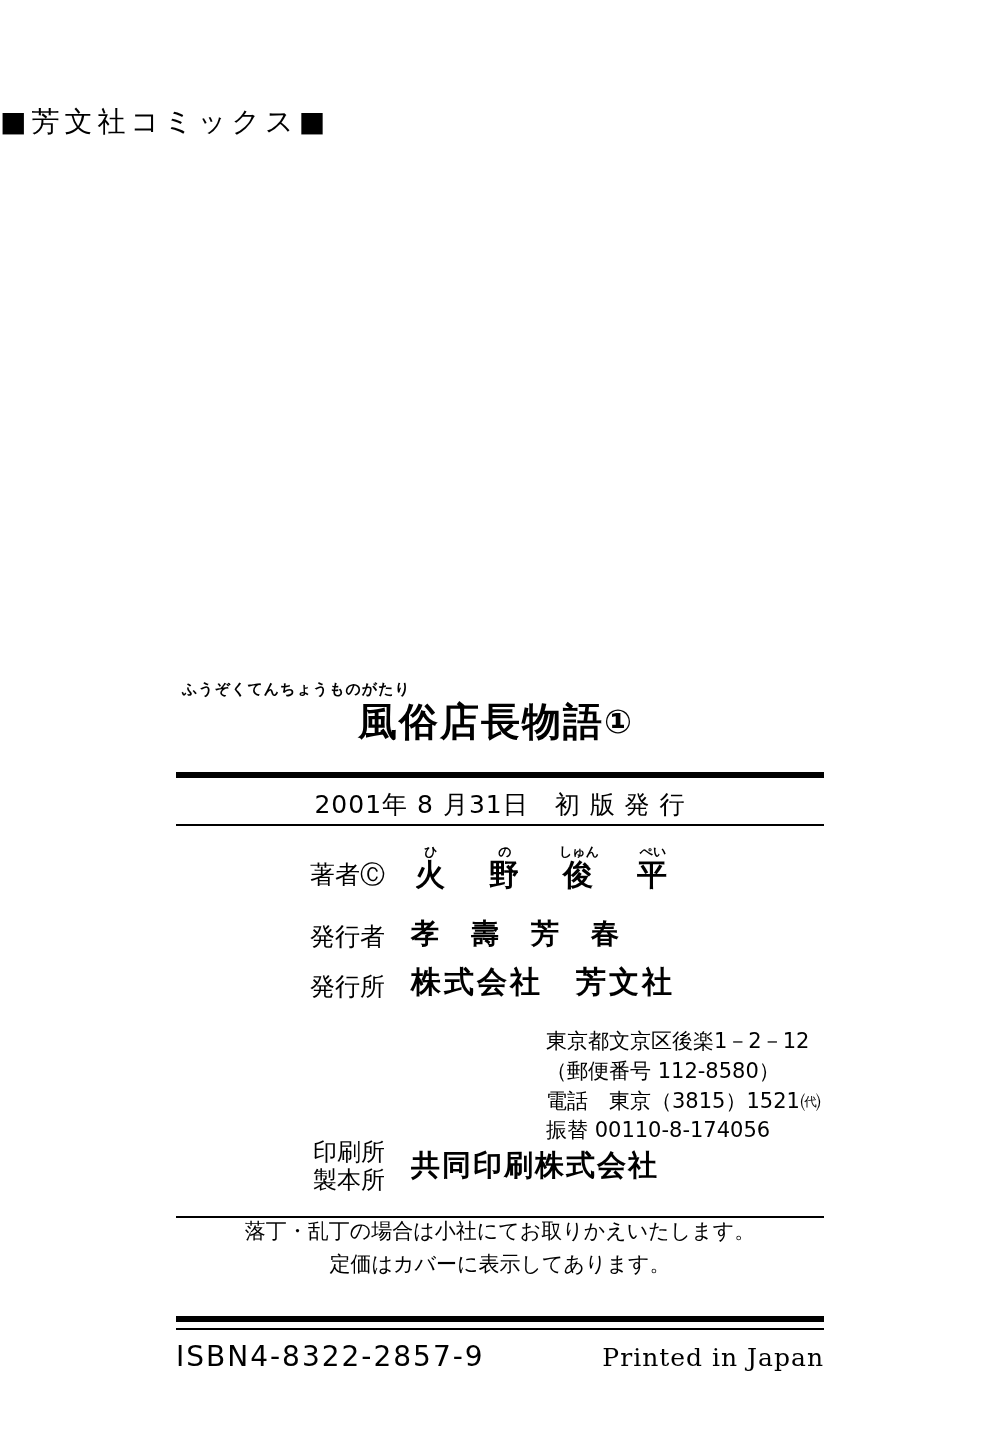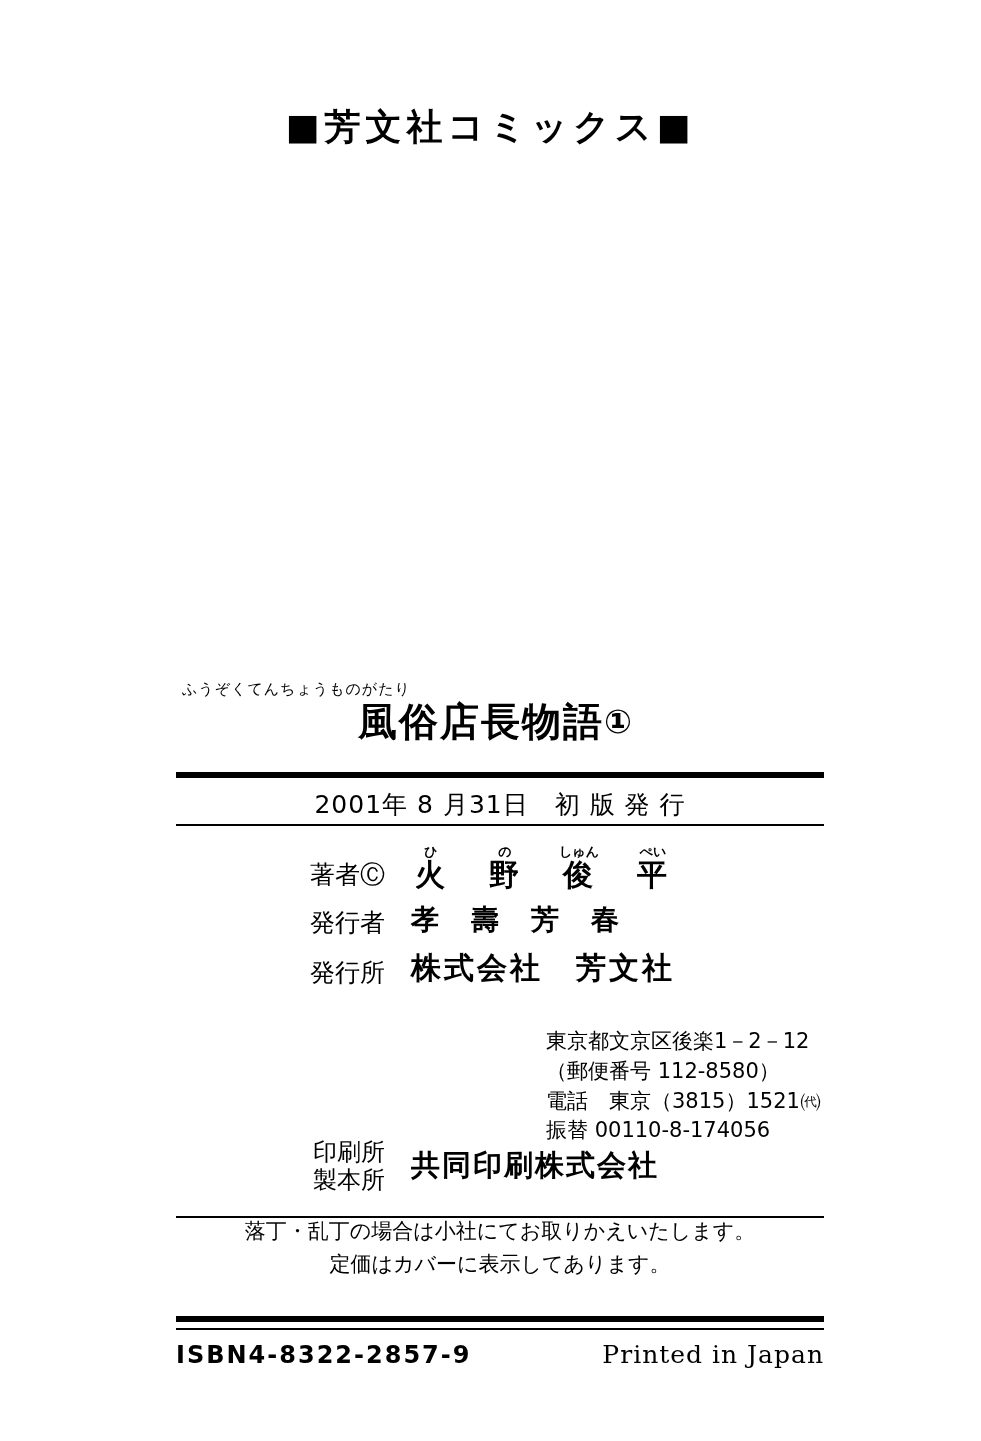--- a/index.html
+++ b/index.html
@@ -20,40 +20,39 @@
     position: absolute;
     inset: 0;
   }
 
   
   .imprint {
     position: absolute;
     top: 103px;
     left: 0;
     width: 100%;
-    text-align: center;
-    font-size: 36px;
-    font-weight: bold;
+    font-size: 28px;
+    font-weight: normal;
     letter-spacing: 5px;
     font-family: "DejaVu Sans", "Liberation Sans", sans-serif;
   }
 
   
   .title-block {
     position: absolute;
     top: 680px;
     left: 176px;
     width: 640px;
   }
   .ruby-line {
     font-size: 15px;
     letter-spacing: 1px;
     margin-left: 6px;
     margin-bottom: 2px;
-    font-weight: normal;
+    font-weight: bold;
   }
   .book-title {
     font-size: 39px;
     font-weight: bold;
     letter-spacing: 2px;
     line-height: 1.1;
     text-align: center;
   }
   .book-title .volnum {
     font-size: 33px;
@@ -197,22 +196,22 @@
   .footer {
     position: absolute;
     top: 1340px;
     left: 176px;
     width: 648px;
     display: flex;
     justify-content: space-between;
     align-items: baseline;
   }
   .isbn {
-    font-size: 24px;
-    font-weight: bold;
+    font-size: 28px;
+    font-weight: normal;
     letter-spacing: 2px;
     font-family: "DejaVu Sans", "Liberation Sans", sans-serif;
   }
   .printed {
     font-size: 25px;
     letter-spacing: 1px;
     font-family: "DejaVu Serif", "Liberation Serif", serif;
   }
 </style>
 </head>
@@ -254,21 +253,21 @@
             <span class="rb">俊</span>
           </span>
           <span class="ruby-char">
             <span class="rt">ぺい</span>
             <span class="rb">平</span>
           </span>
         </div>
       </div>
     </div>
 
-    <div class="cred-row" style="margin-top:10px;">
+    <div class="cred-row" style="margin-top:24px;">
       <div class="cred-label">発行者</div>
       <div class="cred-value">孝　壽　芳　春</div>
     </div>
 
     <div class="cred-row" style="margin-top:9px;">
       <div class="cred-label">発行所</div>
       <div class="cred-value publisher-name">株式会社　芳文社</div>
     </div>
 
   </div>

